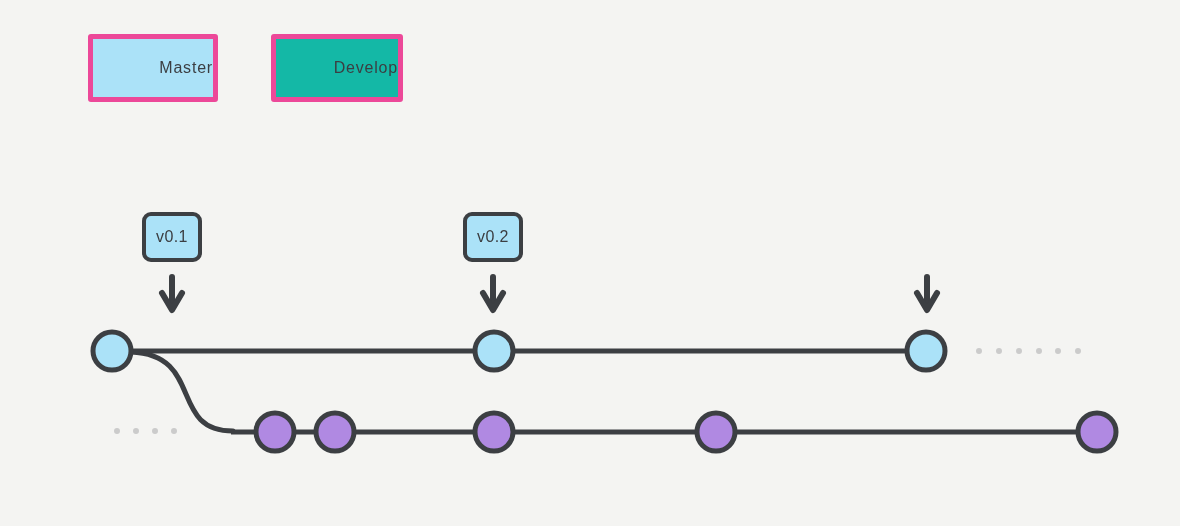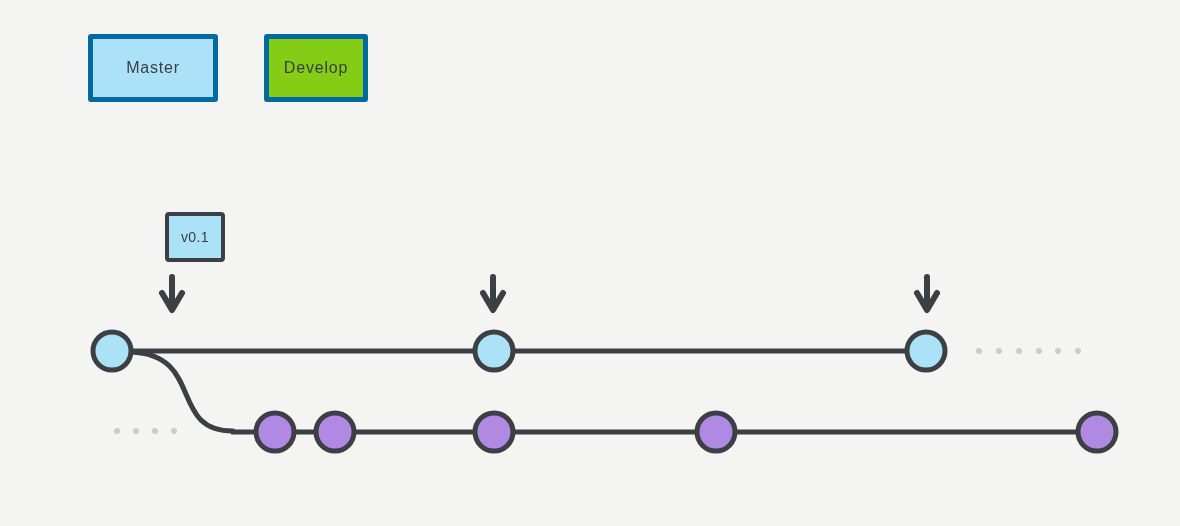--- a/index.html
+++ b/index.html
@@ -21,55 +21,54 @@
   .stage svg {
     position: absolute;
     left: 0;
     top: 0;
   }
   .legend-box {
     position: absolute;
     top: 34px;
     height: 68px;
     box-sizing: border-box;
-    border: 5px solid #0369a1;
+    border: 5px solid #ec4899;
     border-radius: 3px;
     display: flex;
     align-items: center;
-    justify-content: center;
+    justify-content: flex-end;
     color: #3b3e42;
     font-size: 16px;
     letter-spacing: 0.8px;
   }
   .legend-master {
     left: 88px;
     width: 130px;
     background: #abe2f8;
   }
   .legend-develop {
-    left: 264px;
-    width: 104px;
-    background: #84cc16;
+    left: 271px;
+    width: 132px;
+    background: #14b8a6;
   }
   .tag-box {
     position: absolute;
     top: 212px;
     width: 60px;
     height: 50px;
     box-sizing: border-box;
     border: 4px solid #3c3f43;
-    border-radius: 4px;
+    border-radius: 9px;
     background: #abe2f8;
     display: flex;
     align-items: center;
     justify-content: center;
     color: #3b3e42;
-    font-size: 14px;
+    font-size: 16px;
     letter-spacing: 0.4px;
-    margin-left: 23px;
   }
 </style>
 </head>
 <body>
 
 <div class="stage">
   <svg id="graph" width="1180" height="526" viewBox="0 0 1180 526">
       <path d="M 131 352 C 205 355 168 431 233 431" fill="none" stroke="#3c3f43" stroke-width="5" stroke-linecap="round"></path>
       <line x1="112" y1="351" x2="926" y2="351" stroke="#3c3f43" stroke-width="5"></line>
       <line x1="231" y1="432" x2="1097" y2="432" stroke="#3c3f43" stroke-width="5"></line>
@@ -102,13 +101,16 @@
   <div class="legend-box legend-master">
     <span>Master</span>
   </div>
   <div class="legend-box legend-develop">
     <span>Develop</span>
   </div>
 
   <div class="tag-box" style="left:142px">
     <span>v0.1</span>
   </div>
+  <div class="tag-box" style="left:463px">
+    <span>v0.2</span>
+  </div>
 </div>
 
 </body></html>

